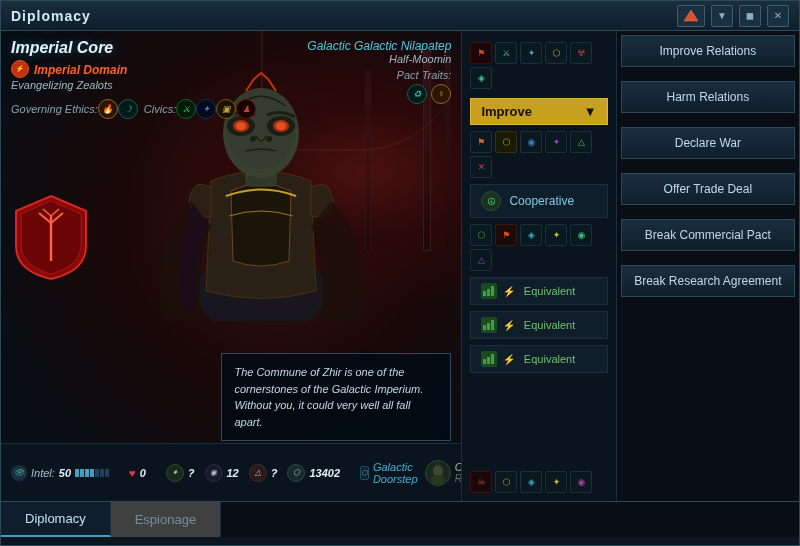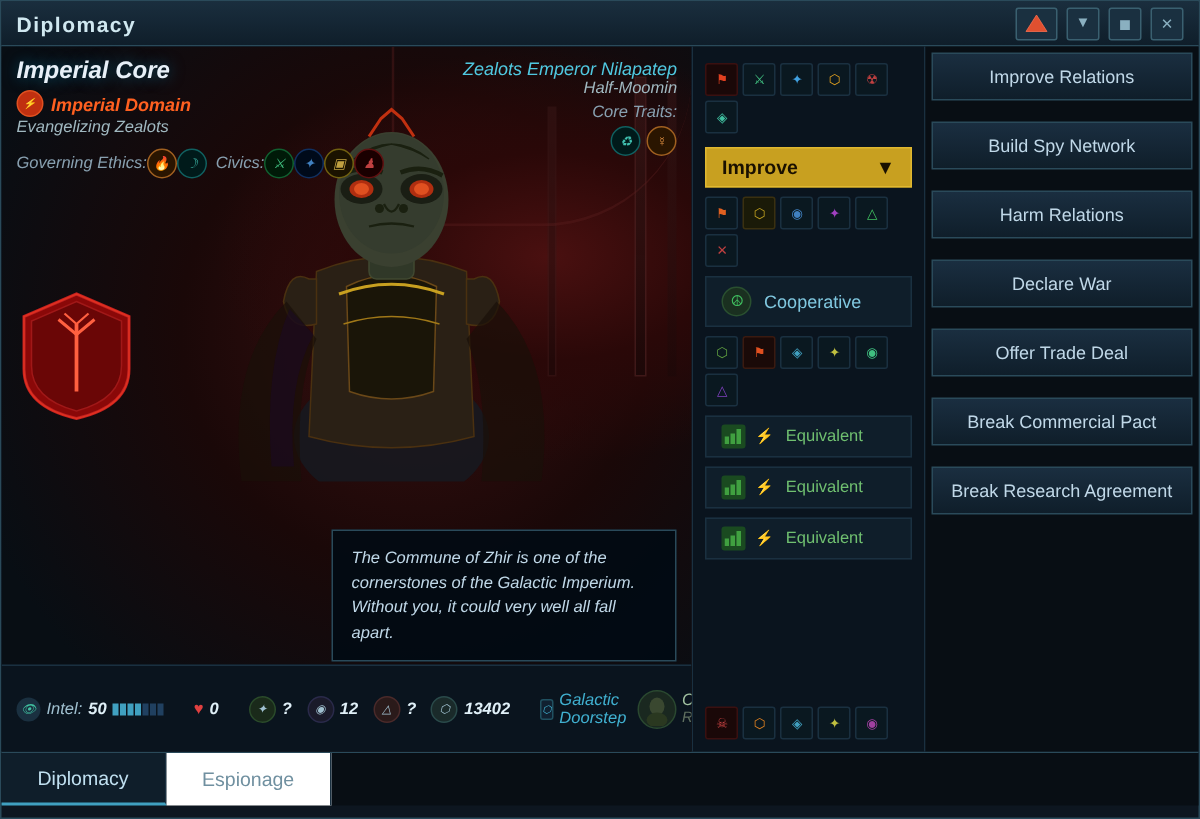--- a/index.html
+++ b/index.html
@@ -284,21 +284,21 @@
       align-items: stretch;
     }
     .tab {
       padding: 0 24px;
       display: flex;
       align-items: center;
       cursor: pointer;
       font-size: 13px;
       color: #7090a0;
       border-right: 1px solid #1a3040;
-      background: #ffffff;
+      background: #404040;
     }
     .tab.active {
       color: #c0e0f0;
       background: #0f1e2a;
       border-bottom: 2px solid #40a0c0;
     }
 
     
     .icon-eye { color: #40c0a0; }
     .icon-heart { color: #e04040; }
@@ -429,23 +429,23 @@
           <span style="width:6px;"></span>
           <span class="civics-label">Civics:</span>
           <div class="badge-icon badge-green">⚔</div>
           <div class="badge-icon badge-blue">✦</div>
           <div class="badge-icon badge-yellow">▣</div>
           <div class="badge-icon badge-red">♟</div>
         </div>
       </div>
 
       <div class="ruler-info">
-        <div class="ruler-title">Zealots Emperor Nilapatep</div>
+        <div class="ruler-title">Galactic Galactic Nilapatep</div>
         <div class="ruler-race">Half-Moomin</div>
-        <div class="ruler-traits-label">Core Traits:</div>
+        <div class="ruler-traits-label">Pact Traits:</div>
         <div class="ruler-traits-icons">
           <div class="badge-icon badge-teal">♻</div>
           <div class="badge-icon badge-orange">☿</div>
         </div>
       </div>
 
       <div class="character-portrait">
         
         <svg width="280" height="260" viewBox="0 0 280 260" xmlns="http://www.w3.org/2000/svg">
 
@@ -659,21 +659,20 @@
         <div class="small-icon" style="background:#1a0808;border-color:#3a1010;color:#c04040;">☠</div>
         <div class="small-icon" style="color:#e08020;">⬡</div>
         <div class="small-icon" style="color:#40a0c0;">◈</div>
         <div class="small-icon" style="color:#c0c040;">✦</div>
         <div class="small-icon" style="color:#a040a0;">◉</div>
       </div>
     </div>
 
     <div class="right-panel">
       <div class="action-btn">Improve Relations</div>
-      <div class="action-btn">Build Spy Network</div>
       <div class="action-btn">Harm Relations</div>
       <div class="action-btn">Declare War</div>
       <div class="action-btn">Offer Trade Deal</div>
       <div class="action-btn">Break Commercial Pact</div>
       <div class="action-btn">Break Research Agreement</div>
     </div>
 
   </div>
 
   <div class="bottom-tabs">

